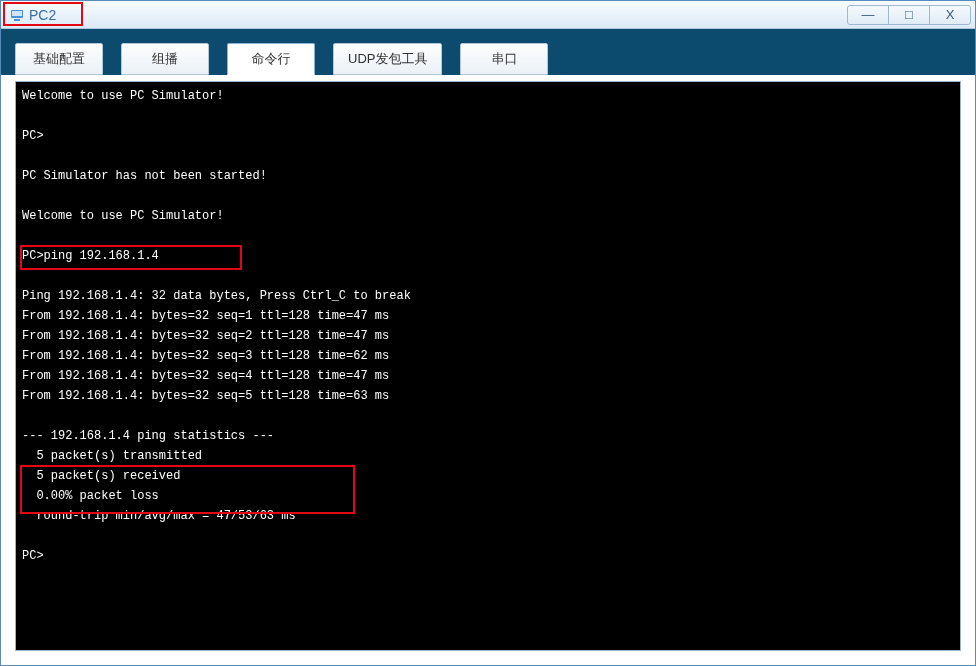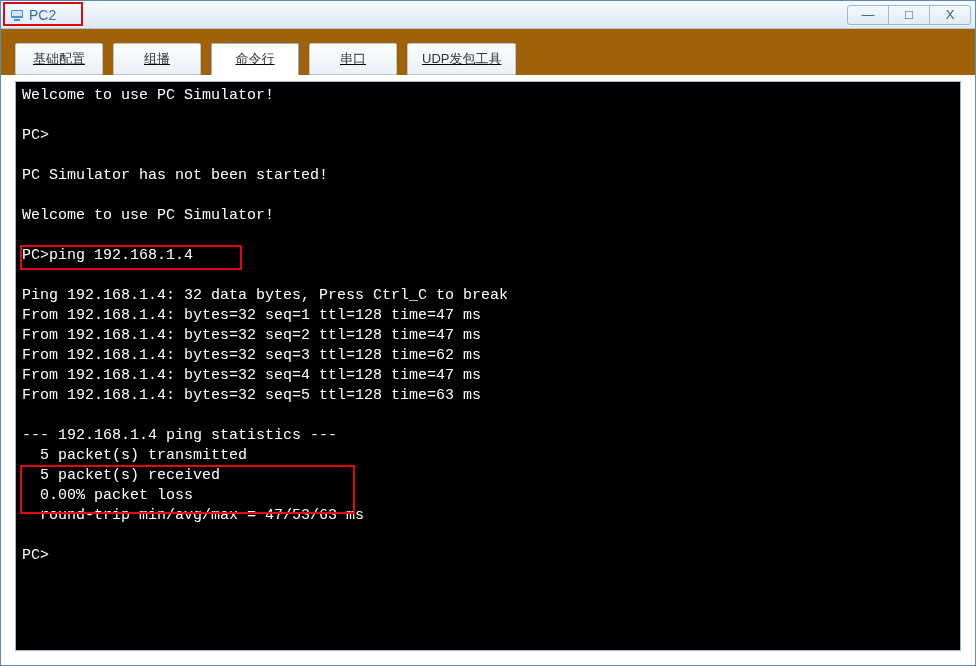--- a/index.html
+++ b/index.html
@@ -61,24 +61,23 @@
       font-size: 13px;
       color: #3a5a7a;
       margin-left: -1px;
       cursor: pointer;
     }
     .win-btn:first-child { border-radius: 3px 0 0 3px; }
     .win-btn:last-child { border-radius: 0 3px 3px 0; }
 
     .tabs-row {
       display: flex;
-      gap: 0;
+      gap: 8px;
       padding: 14px 14px 0 14px;
-      background: #a16207;
-      text-decoration: underline;
+      background: #0c4a6e;
     }
     .tab {
       min-width: 88px;
       padding: 6px 14px;
       font-size: 13px;
       text-align: center;
       border: 1px solid #b5c8d9;
       background: linear-gradient(#fdfdfe, #ebf1f7);
       color: #333;
       margin-right: 10px;
@@ -96,21 +95,21 @@
       flex: 1;
       margin: 6px 14px 14px 14px;
       border: 1px solid #9bb4cc;
       background: #000;
       position: relative;
       overflow: hidden;
     }
     .terminal {
       color: #fff;
       font-family: "Consolas", "Courier New", monospace;
-      font-size: 15px;
+      font-size: 12px;
       line-height: 20px;
       padding: 4px 6px;
       white-space: pre;
     }
     .hl-box {
       position: absolute;
       border: 2px solid #e30613;
       pointer-events: none;
     }
     .hl1 { left: 4px; top: 163px; width: 222px; height: 25px; }
@@ -137,22 +136,22 @@
       <div class="win-btn">—</div>
       <div class="win-btn">□</div>
       <div class="win-btn">X</div>
     </div>
   </div>
 
   <div class="tabs-row">
     <div class="tab">基础配置</div>
     <div class="tab">组播</div>
     <div class="tab active">命令行</div>
+    <div class="tab">UDP发包工具</div>
     <div class="tab">串口</div>
-    <div class="tab">UDP发包工具</div>
   </div>
 
   <div class="terminal-wrap">
     <div class="terminal" id="terminal">Welcome to use PC Simulator!
 
 PC&gt;
 
 PC Simulator has not been started!
 
 Welcome to use PC Simulator!

